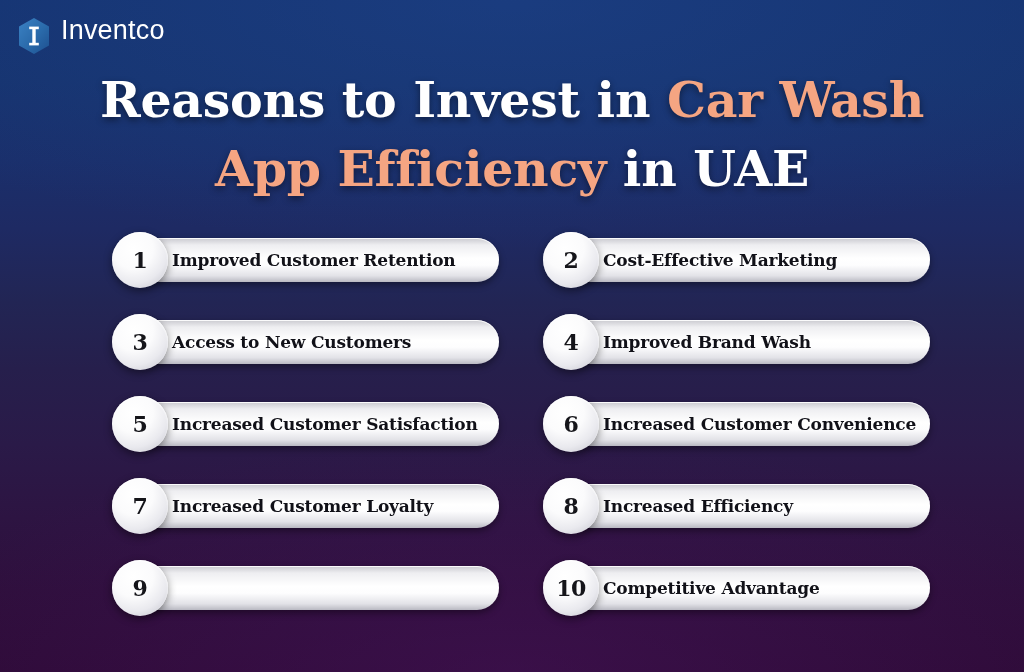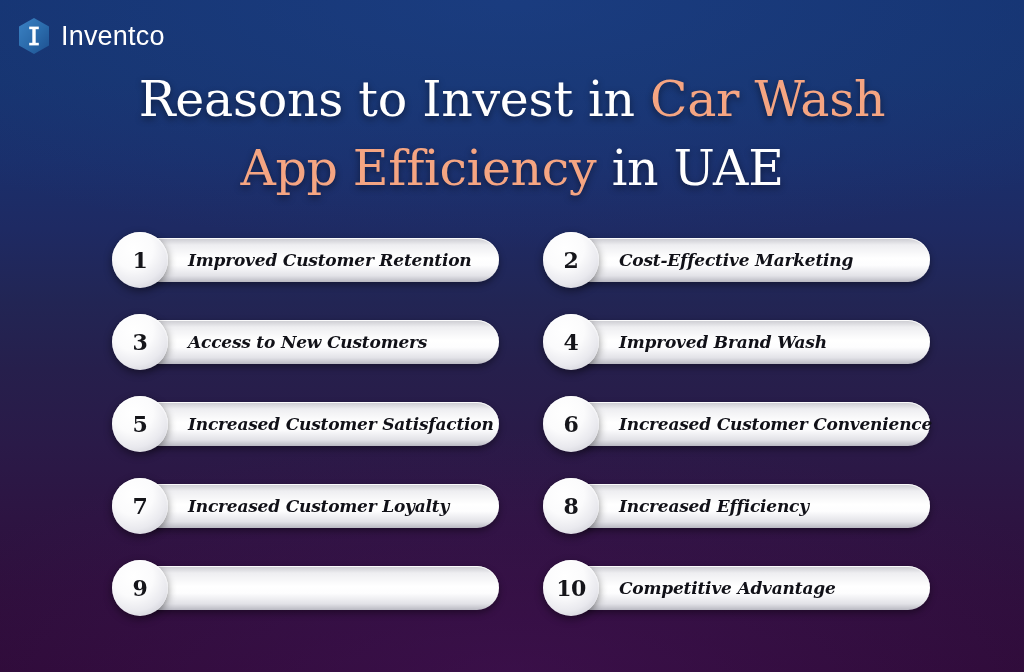--- a/index.html
+++ b/index.html
@@ -38,21 +38,21 @@
       radial-gradient(95% 55% at 50% 100%, rgba(72,20,92,0.45) 0%, rgba(72,20,92,0.0) 65%);
     pointer-events: none;
   }
 
   
   .logo {
     position: absolute;
     left: 17px;
     top: 17px;
     display: flex;
-    align-items: center;
+    align-items: flex-start;
     gap: 10px;
     z-index: 3;
   }
   .logo-mark {
     position: relative;
     width: 34px;
     height: 38px;
     display: block;
   }
   .logo-text {
@@ -69,21 +69,21 @@
     position: absolute;
     left: 0;
     right: 0;
     top: 66px;
     text-align: center;
     z-index: 3;
     font-family: "DejaVu Serif", "Liberation Serif", serif;
   }
   .title-line {
     font-size: 49px;
-    font-weight: normal;
+    font-weight: bold;
     line-height: 1.40;
     letter-spacing: -0.3px;
     white-space: nowrap;
     text-shadow: 0 3px 7px rgba(0,0,0,0.45);
   }
   .t-white { color: #ffffff; }
   .t-accent { color: #f5a582; }
 
   
   .list-grid {
@@ -147,29 +147,28 @@
     font-size: 22px;
     font-weight: bold;
     color: #15151a;
     line-height: 1;
     letter-spacing: -0.5px;
   }
 
   .item-label {
     position: relative;
     z-index: 3;
-    margin-left: 76px;
+    margin-left: 60px;
     font-family: "DejaVu Serif", "Liberation Serif", serif;
     font-size: 17px;
     font-weight: bold;
     color: #111118;
     line-height: 1;
     letter-spacing: -0.2px;
     white-space: nowrap;
-    font-style: italic;
   }
 </style>
 </head>
 <body>
 
 <div id="canvas">
 
   <div class="logo">
     <span class="logo-mark">
       <svg width="34" height="38" viewBox="0 0 34 38" xmlns="http://www.w3.org/2000/svg">

